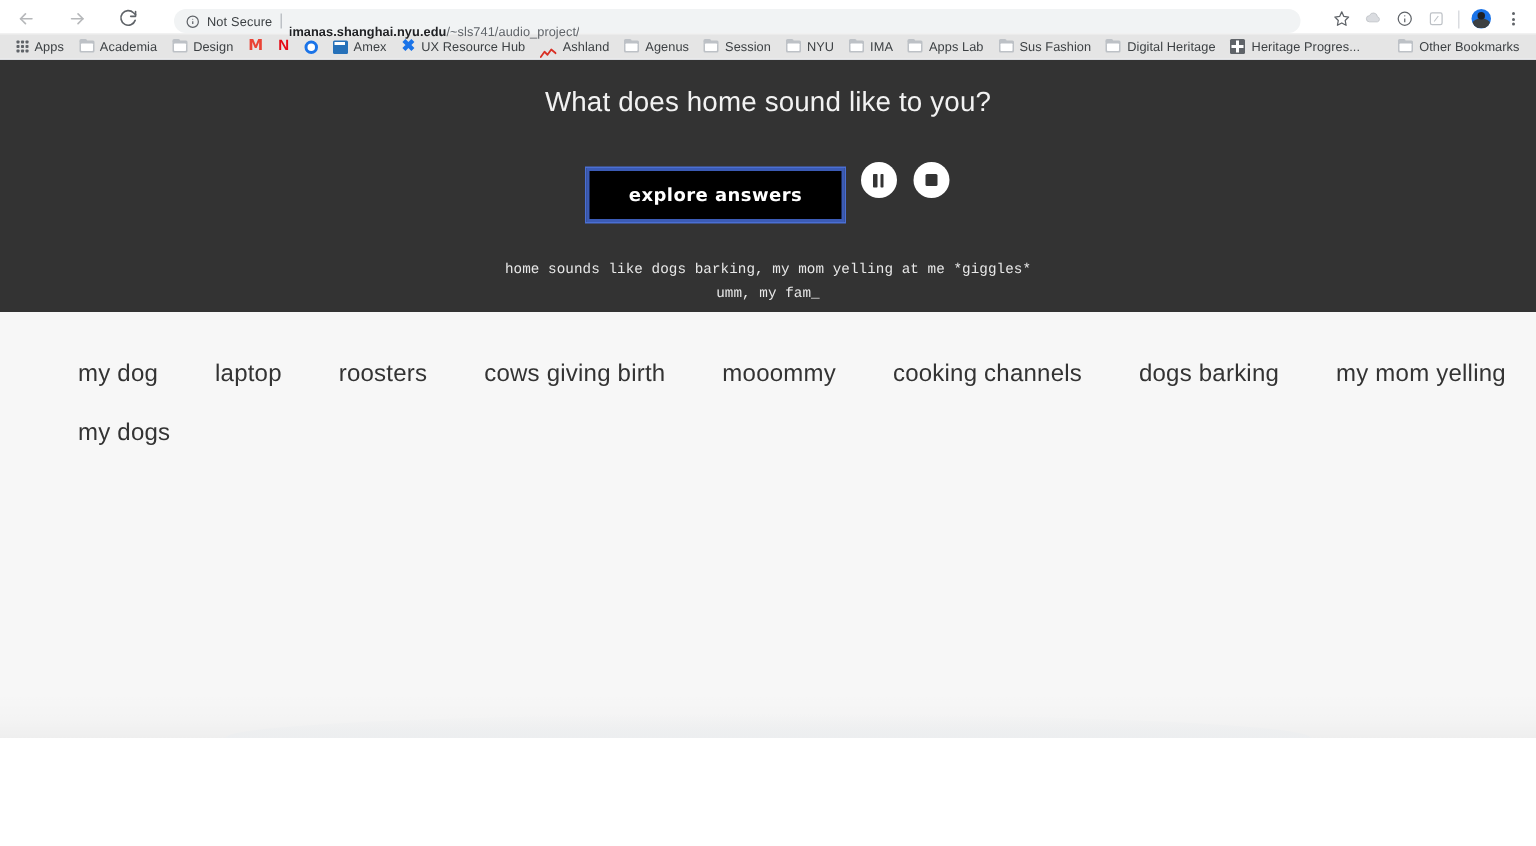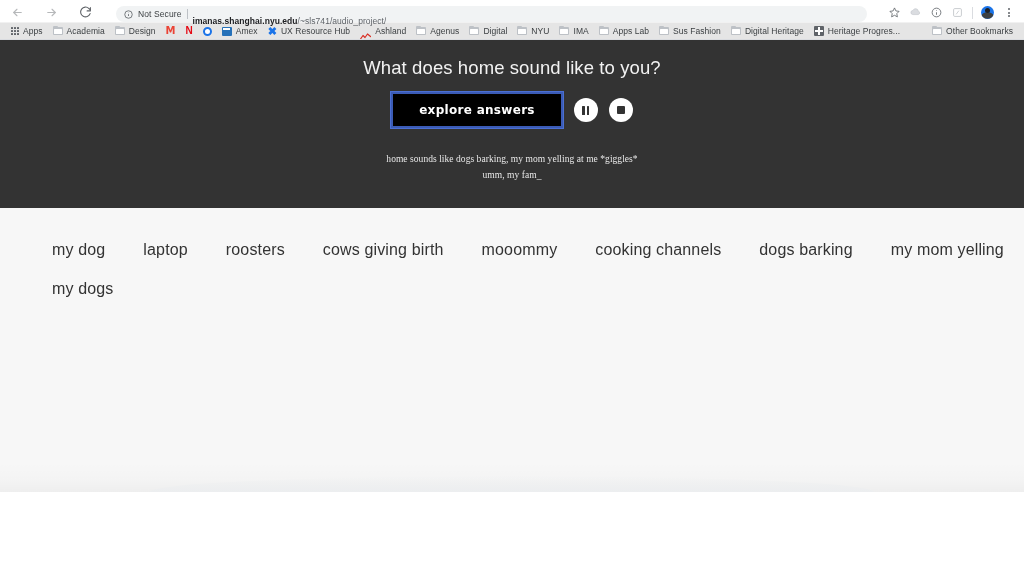--- a/index.html
+++ b/index.html
@@ -227,20 +227,21 @@
     color: #ffffff;
     border: 2px solid #3b5bb5;
     outline: 1px solid #4a6fd4;
     font-family: "DejaVu Sans", sans-serif;
     font-size: 12px;
     font-weight: bold;
     letter-spacing: 0.3px;
     padding: 10px 26px;
     cursor: pointer;
     line-height: 1;
+    margin-top: 20px;
   }
 
   .round-btn {
     width: 24px; height: 24px;
     border-radius: 50%;
     background: #ffffff;
     border: none;
     display: flex;
     align-items: center;
     justify-content: center;
@@ -249,21 +250,21 @@
   }
   .pause-glyph { display: flex; gap: 2px; }
   .pause-glyph i { width: 2.5px; height: 9px; background: #333333; display: block; border-radius: 0.5px;}
   .stop-glyph { width: 8px; height: 8px; background: #333333; border-radius: 1px; display:block; }
 
   .transcript {
     margin-top: 24px;
     color: #e8e8e8;
     font-size: 9.5px;
     line-height: 1.65;
-    font-family: Liberation Serif, serif;
+    font-family: Liberation Mono, monospace;
     letter-spacing: 0.05px;
     padding: 0 120px;
   }
 
   .answers {
     padding: 32px 20px 0 52px;
   }
   .answers-row {
     display: flex;
     justify-content: space-between;
@@ -437,21 +438,21 @@
       <span class="bm-label">Ashland</span>
     </div>
 
     <div class="bm">
       <span class="folder"></span>
       <span class="bm-label">Agenus</span>
     </div>
 
     <div class="bm">
       <span class="folder"></span>
-      <span class="bm-label">Digital</span>
+      <span class="bm-label">Session</span>
     </div>
 
     <div class="bm">
       <span class="folder"></span>
       <span class="bm-label">NYU</span>
     </div>
 
     <div class="bm">
       <span class="folder"></span>
       <span class="bm-label">IMA</span>

